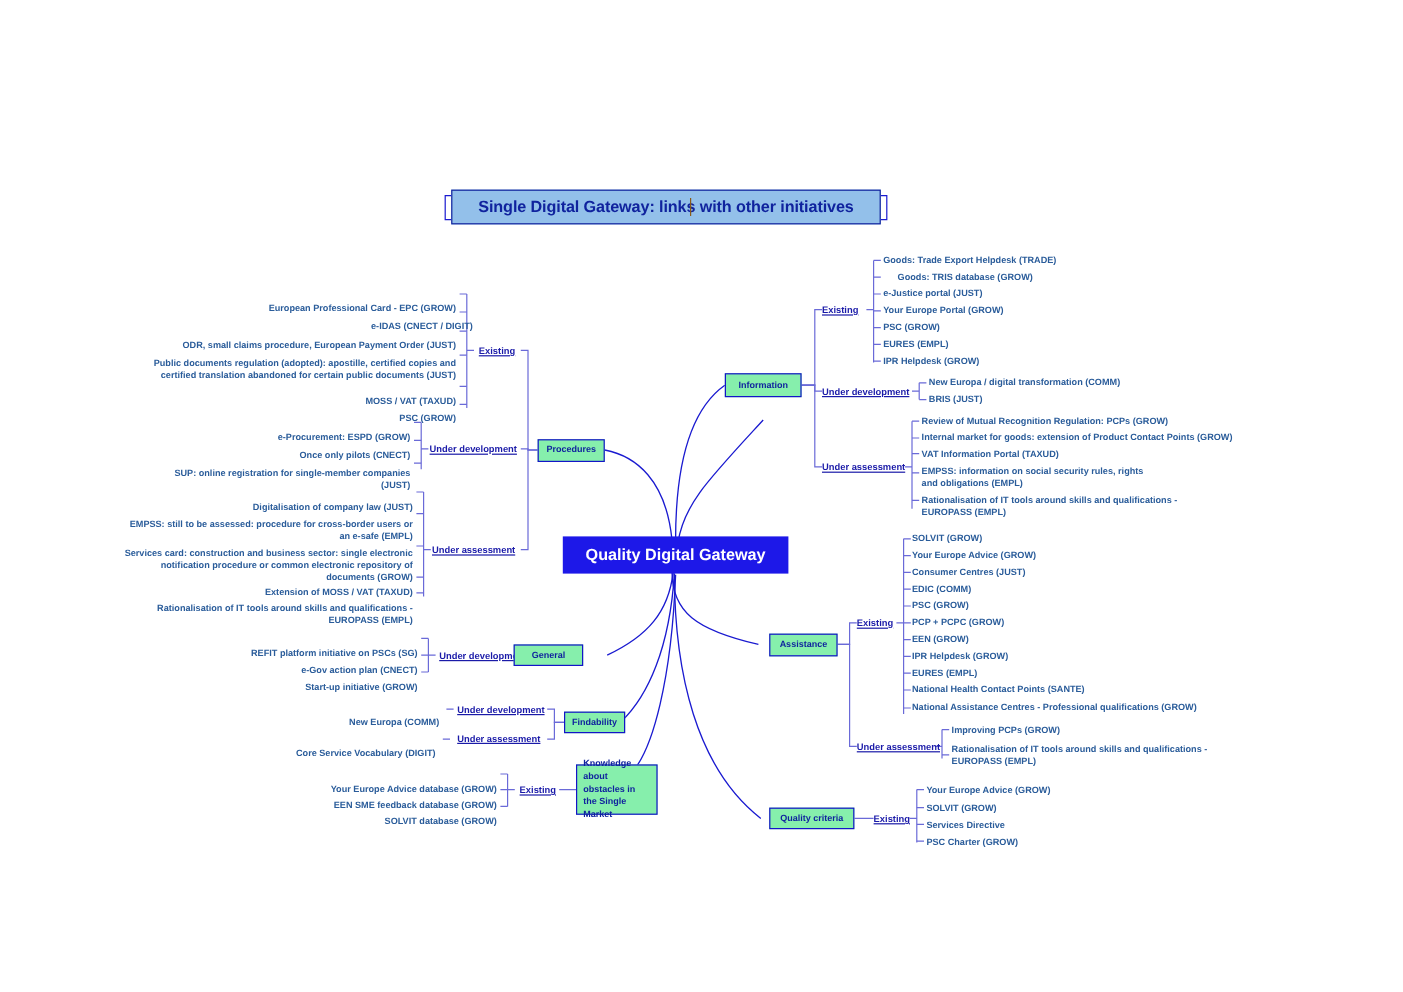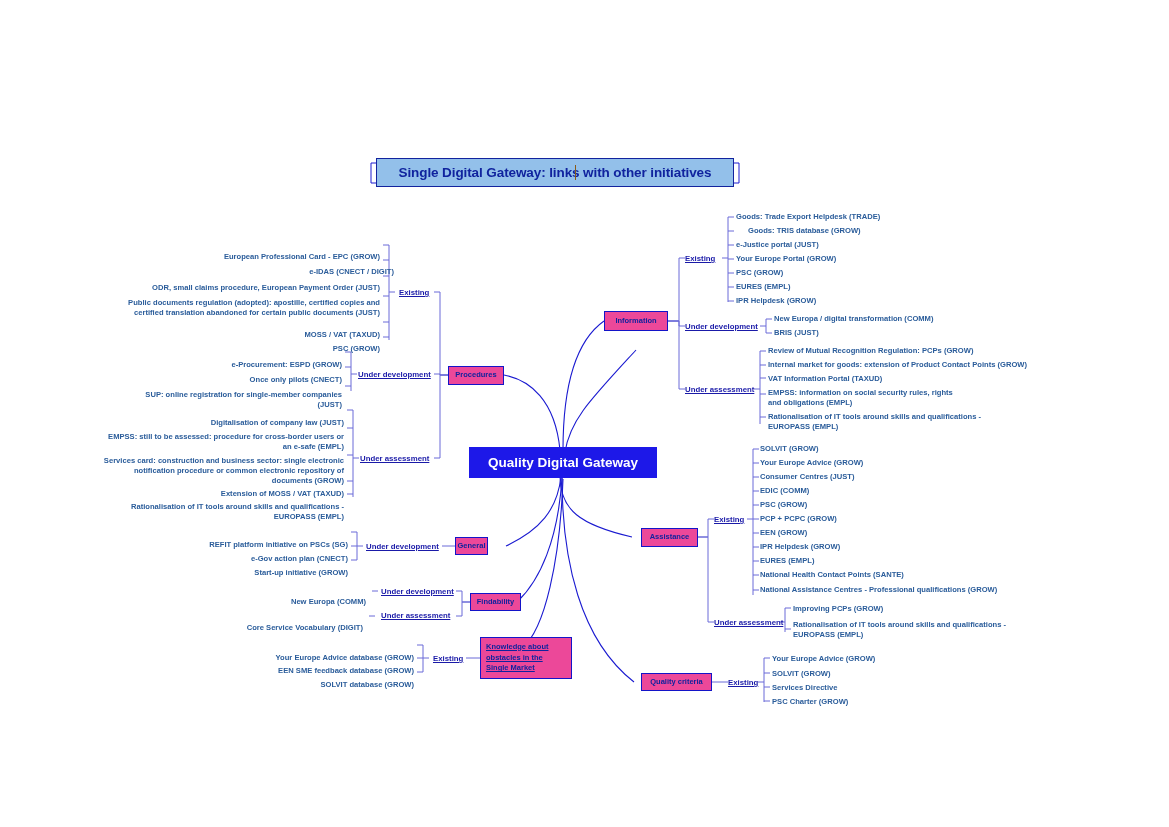--- a/index.html
+++ b/index.html
@@ -69,21 +69,21 @@
   .central-node .central-text {
     color: #ffffff;
     font-size: 13.5px;
     font-weight: bold;
     white-space: nowrap;
   }
 
   
   .branch-node {
     position: absolute;
-    background: #ec4899;
+    background: #86efac;
     border: 1px solid #1414c8;
     box-sizing: border-box;
     display: flex;
     align-items: center;
     justify-content: center;
     z-index: 5;
     font-size: 7.5px;
     font-weight: bold;
     color: #10239e;
     text-align: center;
@@ -230,29 +230,29 @@
 </div>
 
 <div class="branch-node" style="left:641px;top:673px;width:71px;height:18px;">
   <span>Quality criteria</span>
 </div>
 
 <div class="branch-node" style="left:448px;top:366px;width:56px;height:19px;">
   <span>Procedures</span>
 </div>
 
-<div class="branch-node" style="left:455px;top:537px;width:33px;height:18px;align-items:center;">
+<div class="branch-node" style="left:428px;top:537px;width:58px;height:18px;align-items:center;">
   <span>General</span>
 </div>
 
 <div class="branch-node" style="left:470px;top:593px;width:51px;height:18px;">
   <span>Findability</span>
 </div>
 
-<div class="branch-node multiline" style="left:480px;top:637px;width:92px;height:42px;line-height:1.45;text-decoration:underline;">
+<div class="branch-node multiline" style="left:480px;top:637px;width:68px;height:42px;line-height:1.45;">
   <span>Knowledge about obstacles in the Single Market</span>
 </div>
 
 <div class="sub-label" style="left:685px;top:254px;">Existing</div>
 <div class="sub-label" style="left:685px;top:322px;">Under development</div>
 <div class="sub-label" style="left:685px;top:385px;">Under assessment</div>
 
 <div class="sub-label" style="left:714px;top:515px;">Existing</div>
 <div class="sub-label" style="left:714px;top:618px;">Under assessment</div>
 

